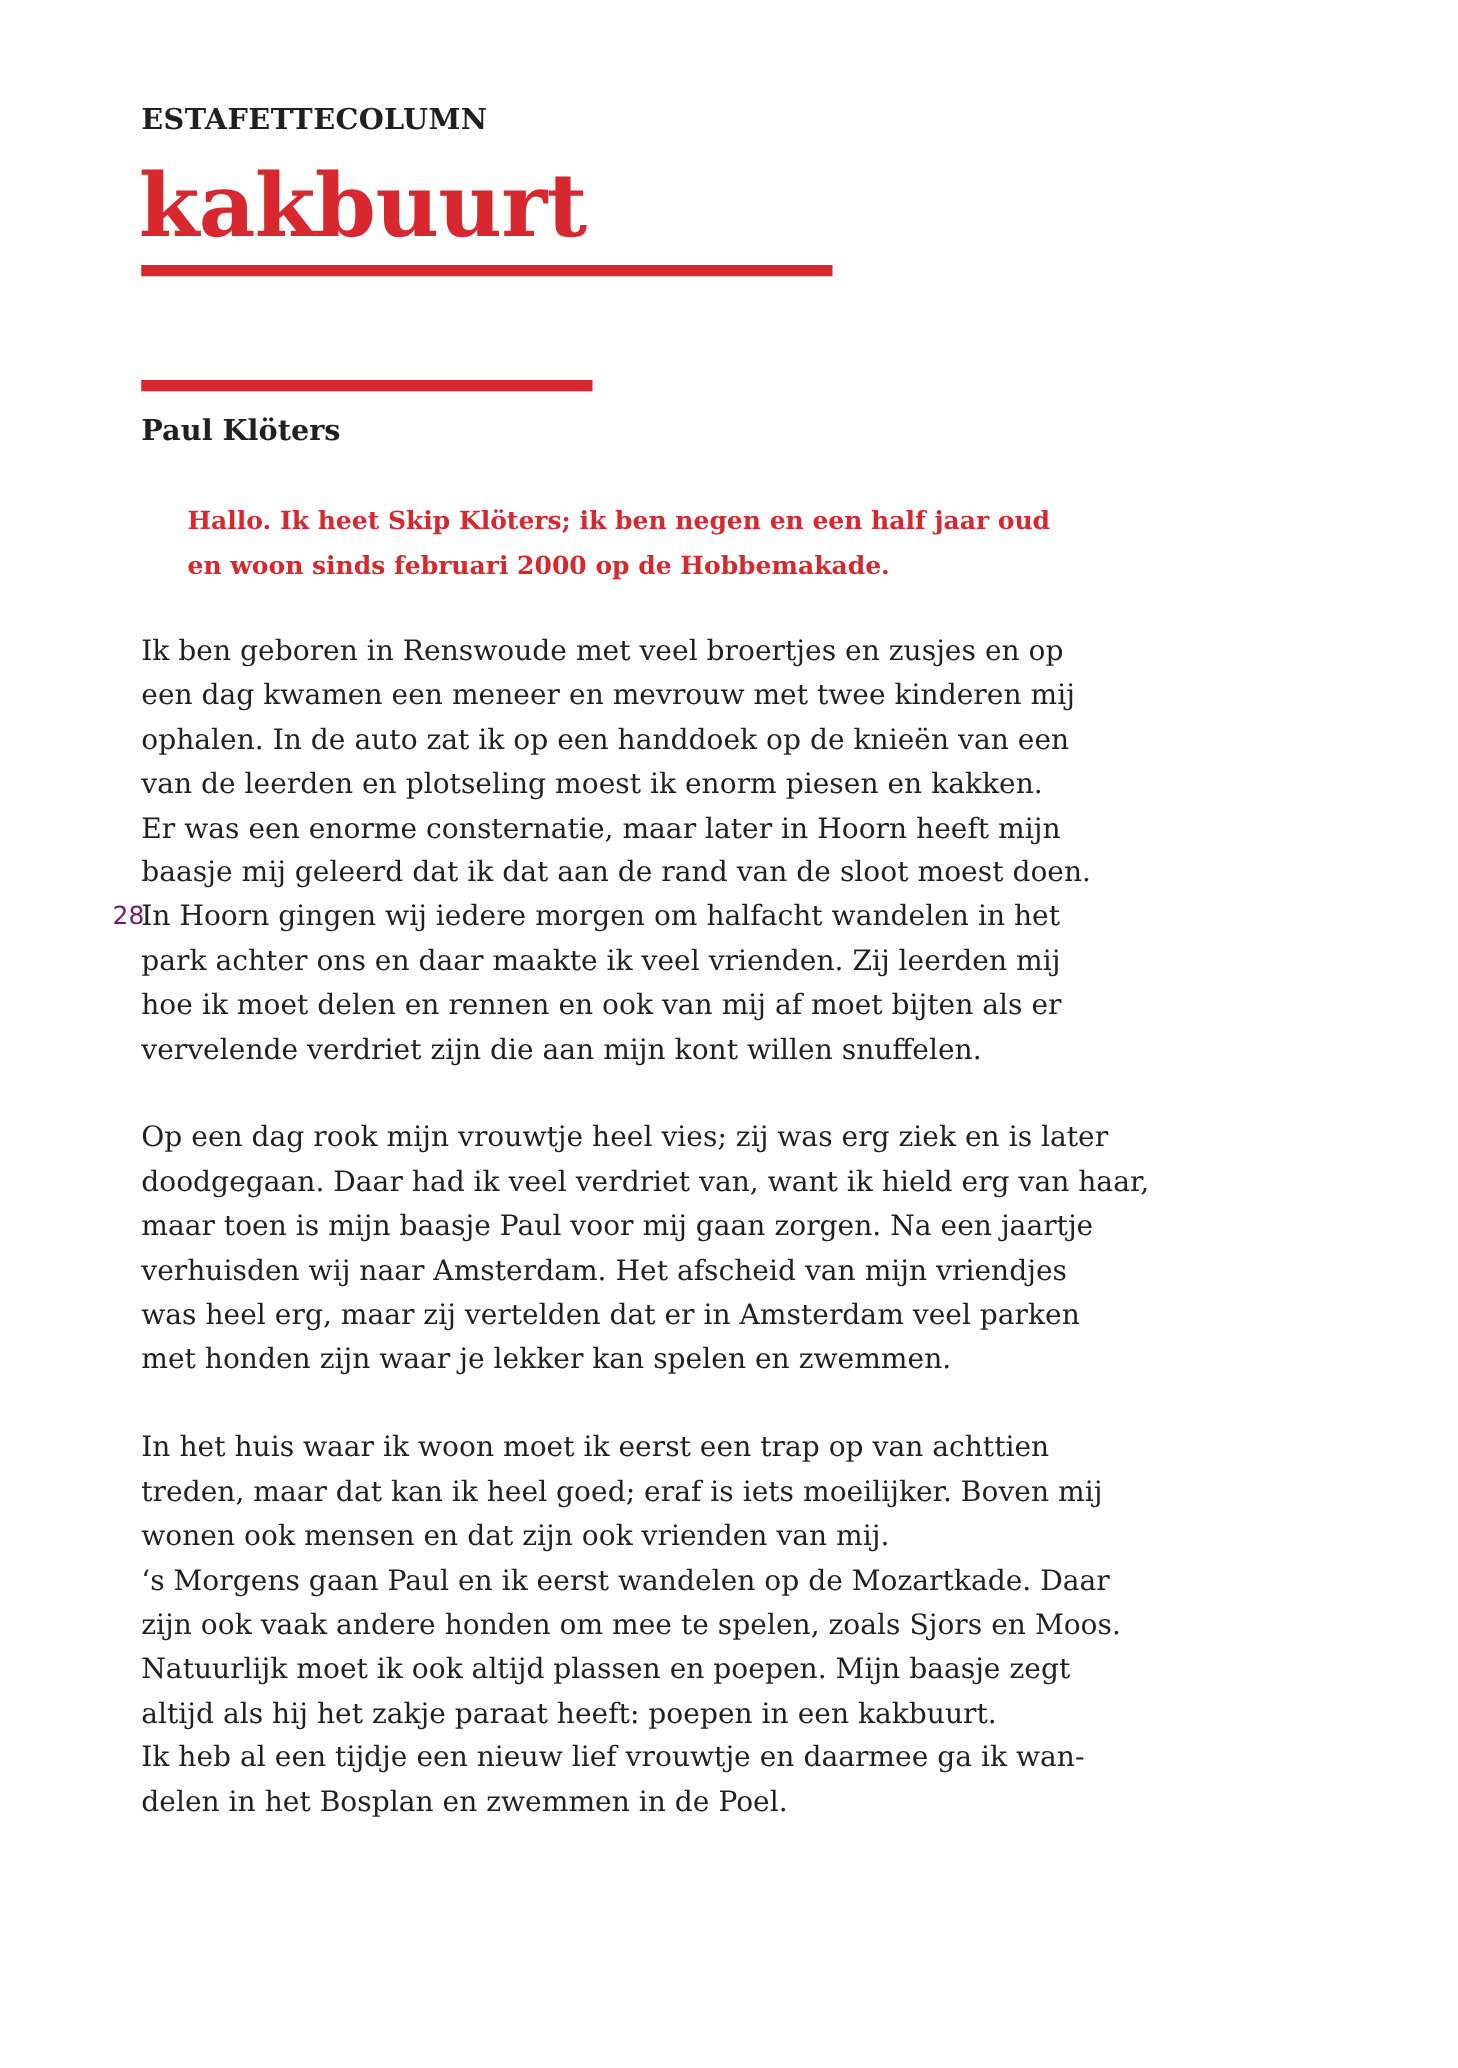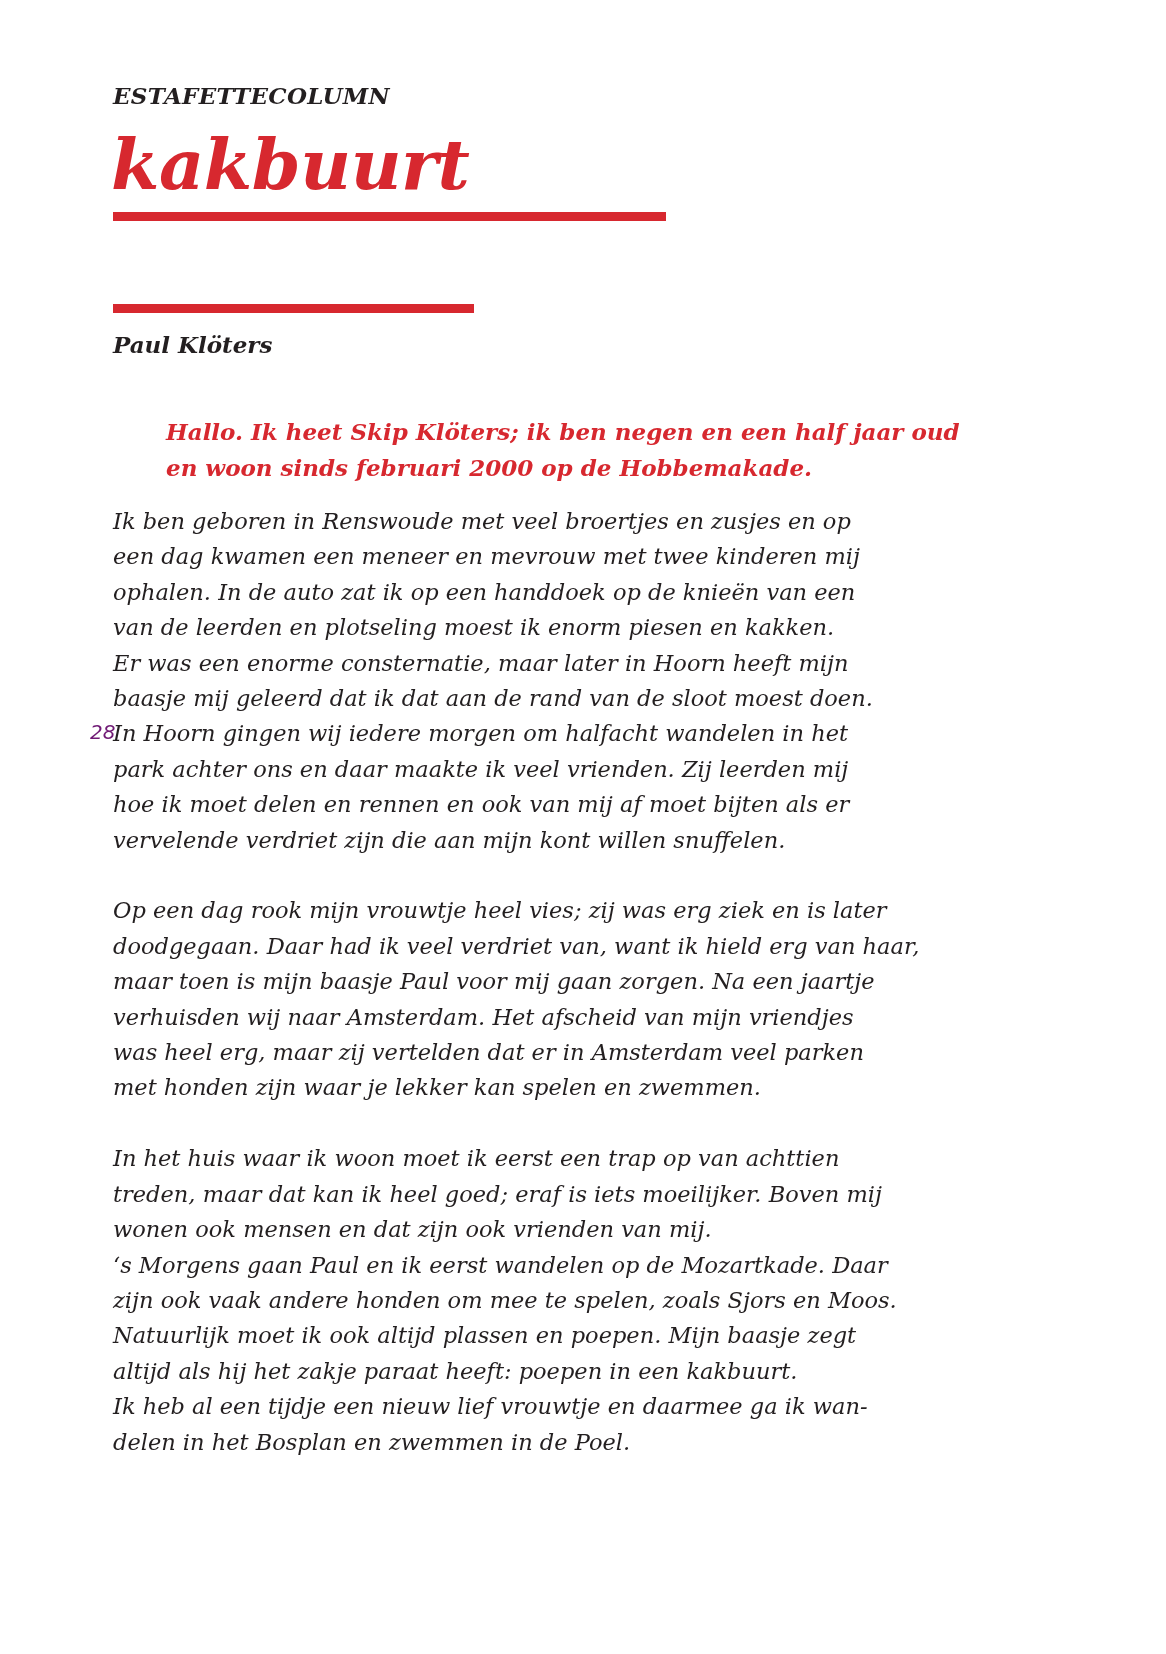--- a/index.html
+++ b/index.html
@@ -11,21 +11,21 @@
       width: 1166px;
       height: 1654px;
       position: relative;
       overflow: hidden;
       color: #231f20;
       font-family: "DejaVu Serif", serif;
     }
     .page {
       position: absolute;
       left: 0; top: 0;
-      width: 1166px; height: 1164px; font-style: italic;
+      width: 1166px; height: 1164px;
     }
     .kicker {
       position: absolute;
       left: 113px;
       top: 82px;
       font-family: "DejaVu Serif", serif;
       font-weight: bold;
       font-size: 23px;
       letter-spacing: 0.3px;
       color: #231f20;
@@ -68,24 +68,24 @@
       font-weight: bold;
       font-size: 23px;
       line-height: 28px;
       color: #231f20;
     }
     .lead {
       position: absolute;
       left: 150px;
       top: 398px;
       width: 800px;
-      margin: 16px;
+      margin: 0;
       font-family: "DejaVu Serif", serif;
       font-weight: bold;
-      font-size: 23px;
+      font-size: 20px;
       line-height: 36px;
       color: #d7282f;
     }
     .lead span { display: block; white-space: nowrap; }
     .page-number {
       position: absolute;
       left: 43px;
       top: 720px;
       font-family: "DejaVu Sans", sans-serif;
       font-size: 20px;

